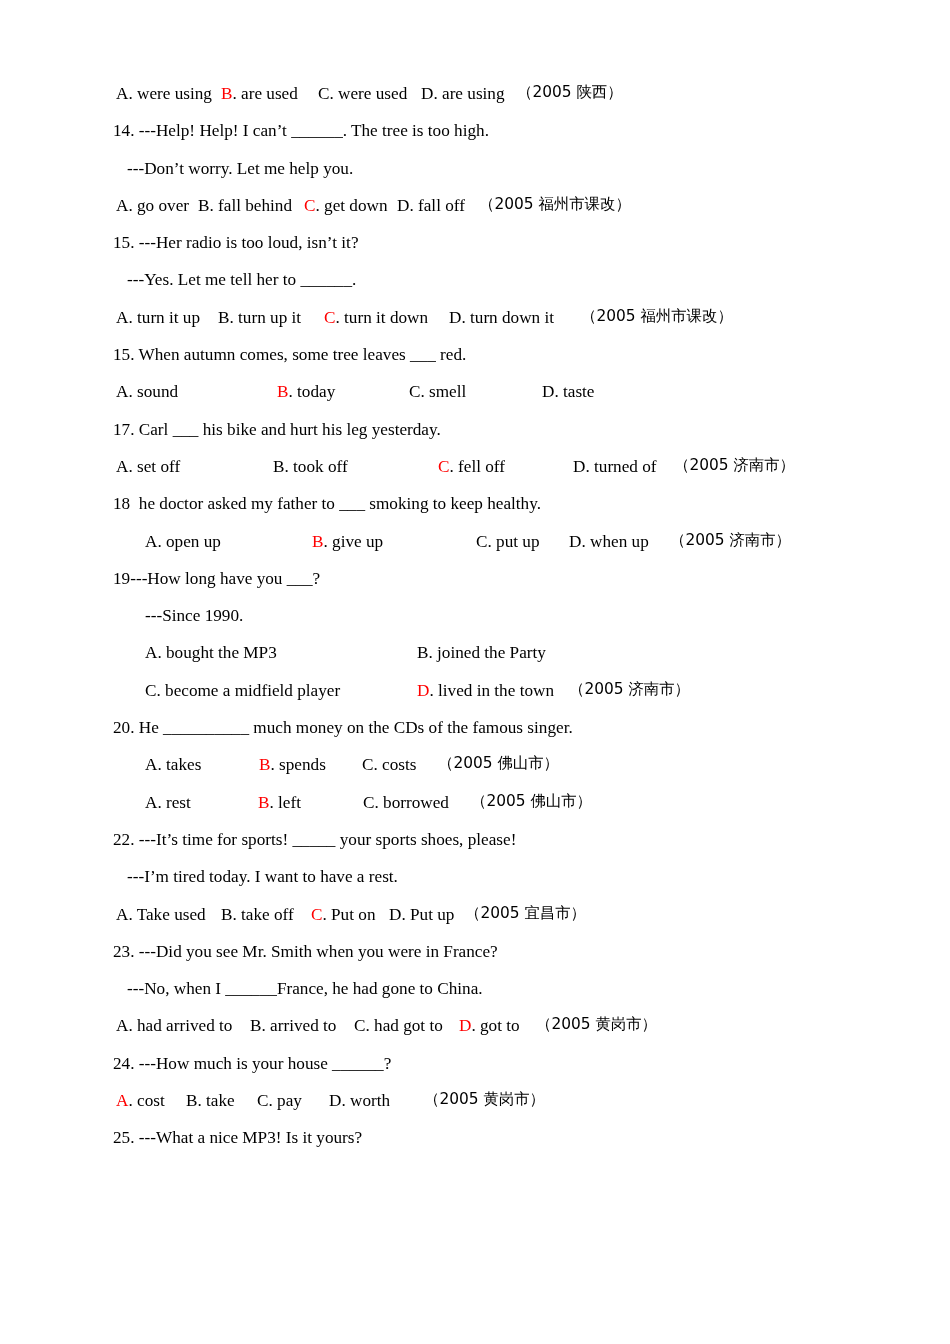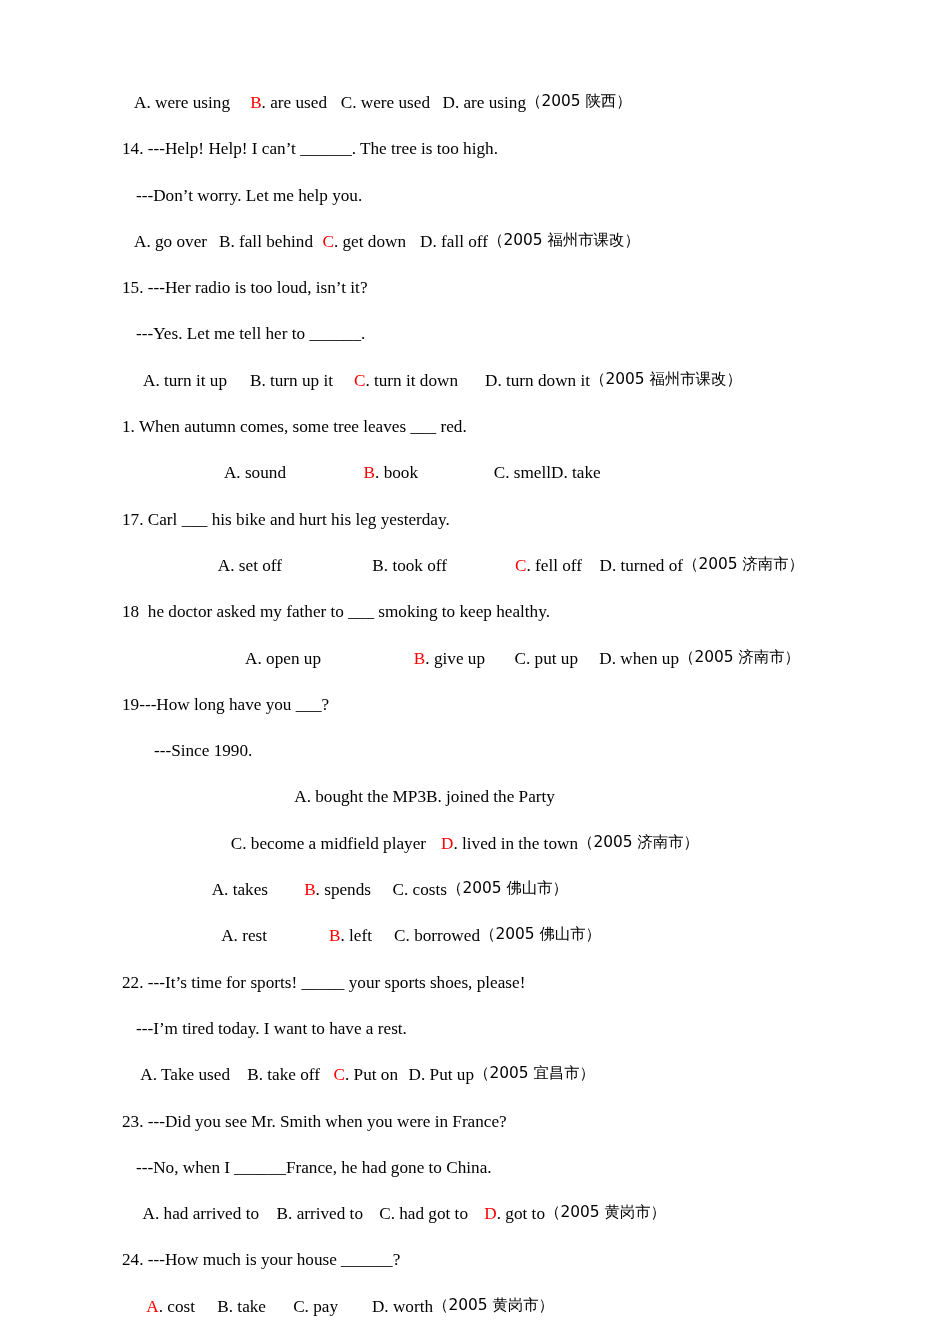--- a/index.html
+++ b/index.html
@@ -24,26 +24,25 @@
     position: absolute;
     left: 113px;
     top: 85px;
     width: 760px;
   }
   
   .line {
     font-size: 17.2px;
     line-height: 1;
     white-space: pre;
-    margin: 9px;
+    margin: 0;
     padding: 0;
     height: 37.3px;
     display: flex;
     align-items: flex-start;
-    text-align: right;
   }
   .line > .seg {
     display: inline-block;
     white-space: pre;
   }
   
   .ind-0  { padding-left: 0px; font-family: Liberation Serif, serif; }
   .ind-1  { padding-left: 3px; }
   .ind-2  { padding-left: 14px; }
   .ind-3  { padding-left: 32px; }
@@ -89,26 +88,26 @@
     <div class="line ind-0"><span class="seg">15. ---Her radio is too loud, isn’t it?</span></div>
     <div class="line ind-2"><span class="seg">---Yes. Let me tell her to ______.</span></div>
     <div class="line ind-1 cols">
       <span class="col" style="min-width:102px">A. turn it up</span>
       <span class="col" style="min-width:106px">B. turn up it</span>
       <span class="col" style="min-width:125px"><span class="ans">C</span><span>. turn it down</span></span>
       <span class="col" style="min-width:132px">D. turn down it</span>
       <span class="col cn">（2005 福州市课改）</span>
     </div>
 
-    <div class="line ind-0"><span class="seg">1. When autumn comes, some tree leaves ___ red.</span></div>
+    <div class="line ind-0"><span class="seg">15. When autumn comes, some tree leaves ___ red.</span></div>
     <div class="line ind-1 cols">
       <span class="col" style="min-width:161px">A. sound</span>
-      <span class="col" style="min-width:132px"><span class="ans">B</span><span>. book</span></span>
+      <span class="col" style="min-width:132px"><span class="ans">B</span><span>. today</span></span>
       <span class="col" style="min-width:133px">C. smell</span>
-      <span class="col">D. take</span>
+      <span class="col">D. taste</span>
     </div>
 
     <div class="line ind-0"><span class="seg">17. Carl ___ his bike and hurt his leg yesterday.</span></div>
     <div class="line ind-1 cols">
       <span class="col" style="min-width:157px">A. set off</span>
       <span class="col" style="min-width:165px">B. took off</span>
       <span class="col" style="min-width:135px"><span class="ans">C</span><span>. fell off</span></span>
       <span class="col" style="min-width:101px">D. turned of</span>
       <span class="col cn">（2005 济南市）</span>
     </div>
@@ -127,20 +126,21 @@
     <div class="line ind-3 cols">
       <span class="col" style="min-width:272px">A. bought the MP3</span>
       <span class="col">B. joined the Party</span>
     </div>
     <div class="line ind-3 cols">
       <span class="col" style="min-width:272px">C. become a midfield player</span>
       <span class="col" style="min-width:152px"><span class="ans">D</span><span>. lived in the town</span></span>
       <span class="col cn">（2005 济南市）</span>
     </div>
 
+    <div class="line ind-0"><span class="seg">20. He __________ much money on the CDs of the famous singer.</span></div>
     <div class="line ind-3 cols">
       <span class="col" style="min-width:114px">A. takes</span>
       <span class="col" style="min-width:103px"><span class="ans">B</span><span>. spends</span></span>
       <span class="col" style="min-width:76px">C. costs</span>
       <span class="col cn">（2005 佛山市）</span>
     </div>
 
     <div class="line ind-3 cols">
       <span class="col" style="min-width:113px">A. rest</span>
       <span class="col" style="min-width:105px"><span class="ans">B</span><span>. left</span></span>
@@ -170,15 +170,16 @@
 
     <div class="line ind-0"><span class="seg">24. ---How much is your house ______?</span></div>
     <div class="line ind-1 cols">
       <span class="col" style="min-width:70px"><span class="ans">A</span><span>. cost</span></span>
       <span class="col" style="min-width:71px">B. take</span>
       <span class="col" style="min-width:72px">C. pay</span>
       <span class="col" style="min-width:95px">D. worth</span>
       <span class="col cn">（2005 黄岗市）</span>
     </div>
 
+    <div class="line ind-0"><span class="seg">25. ---What a nice MP3! Is it yours?</span></div>
 
   </div>
 </div>
 
 </body></html>

